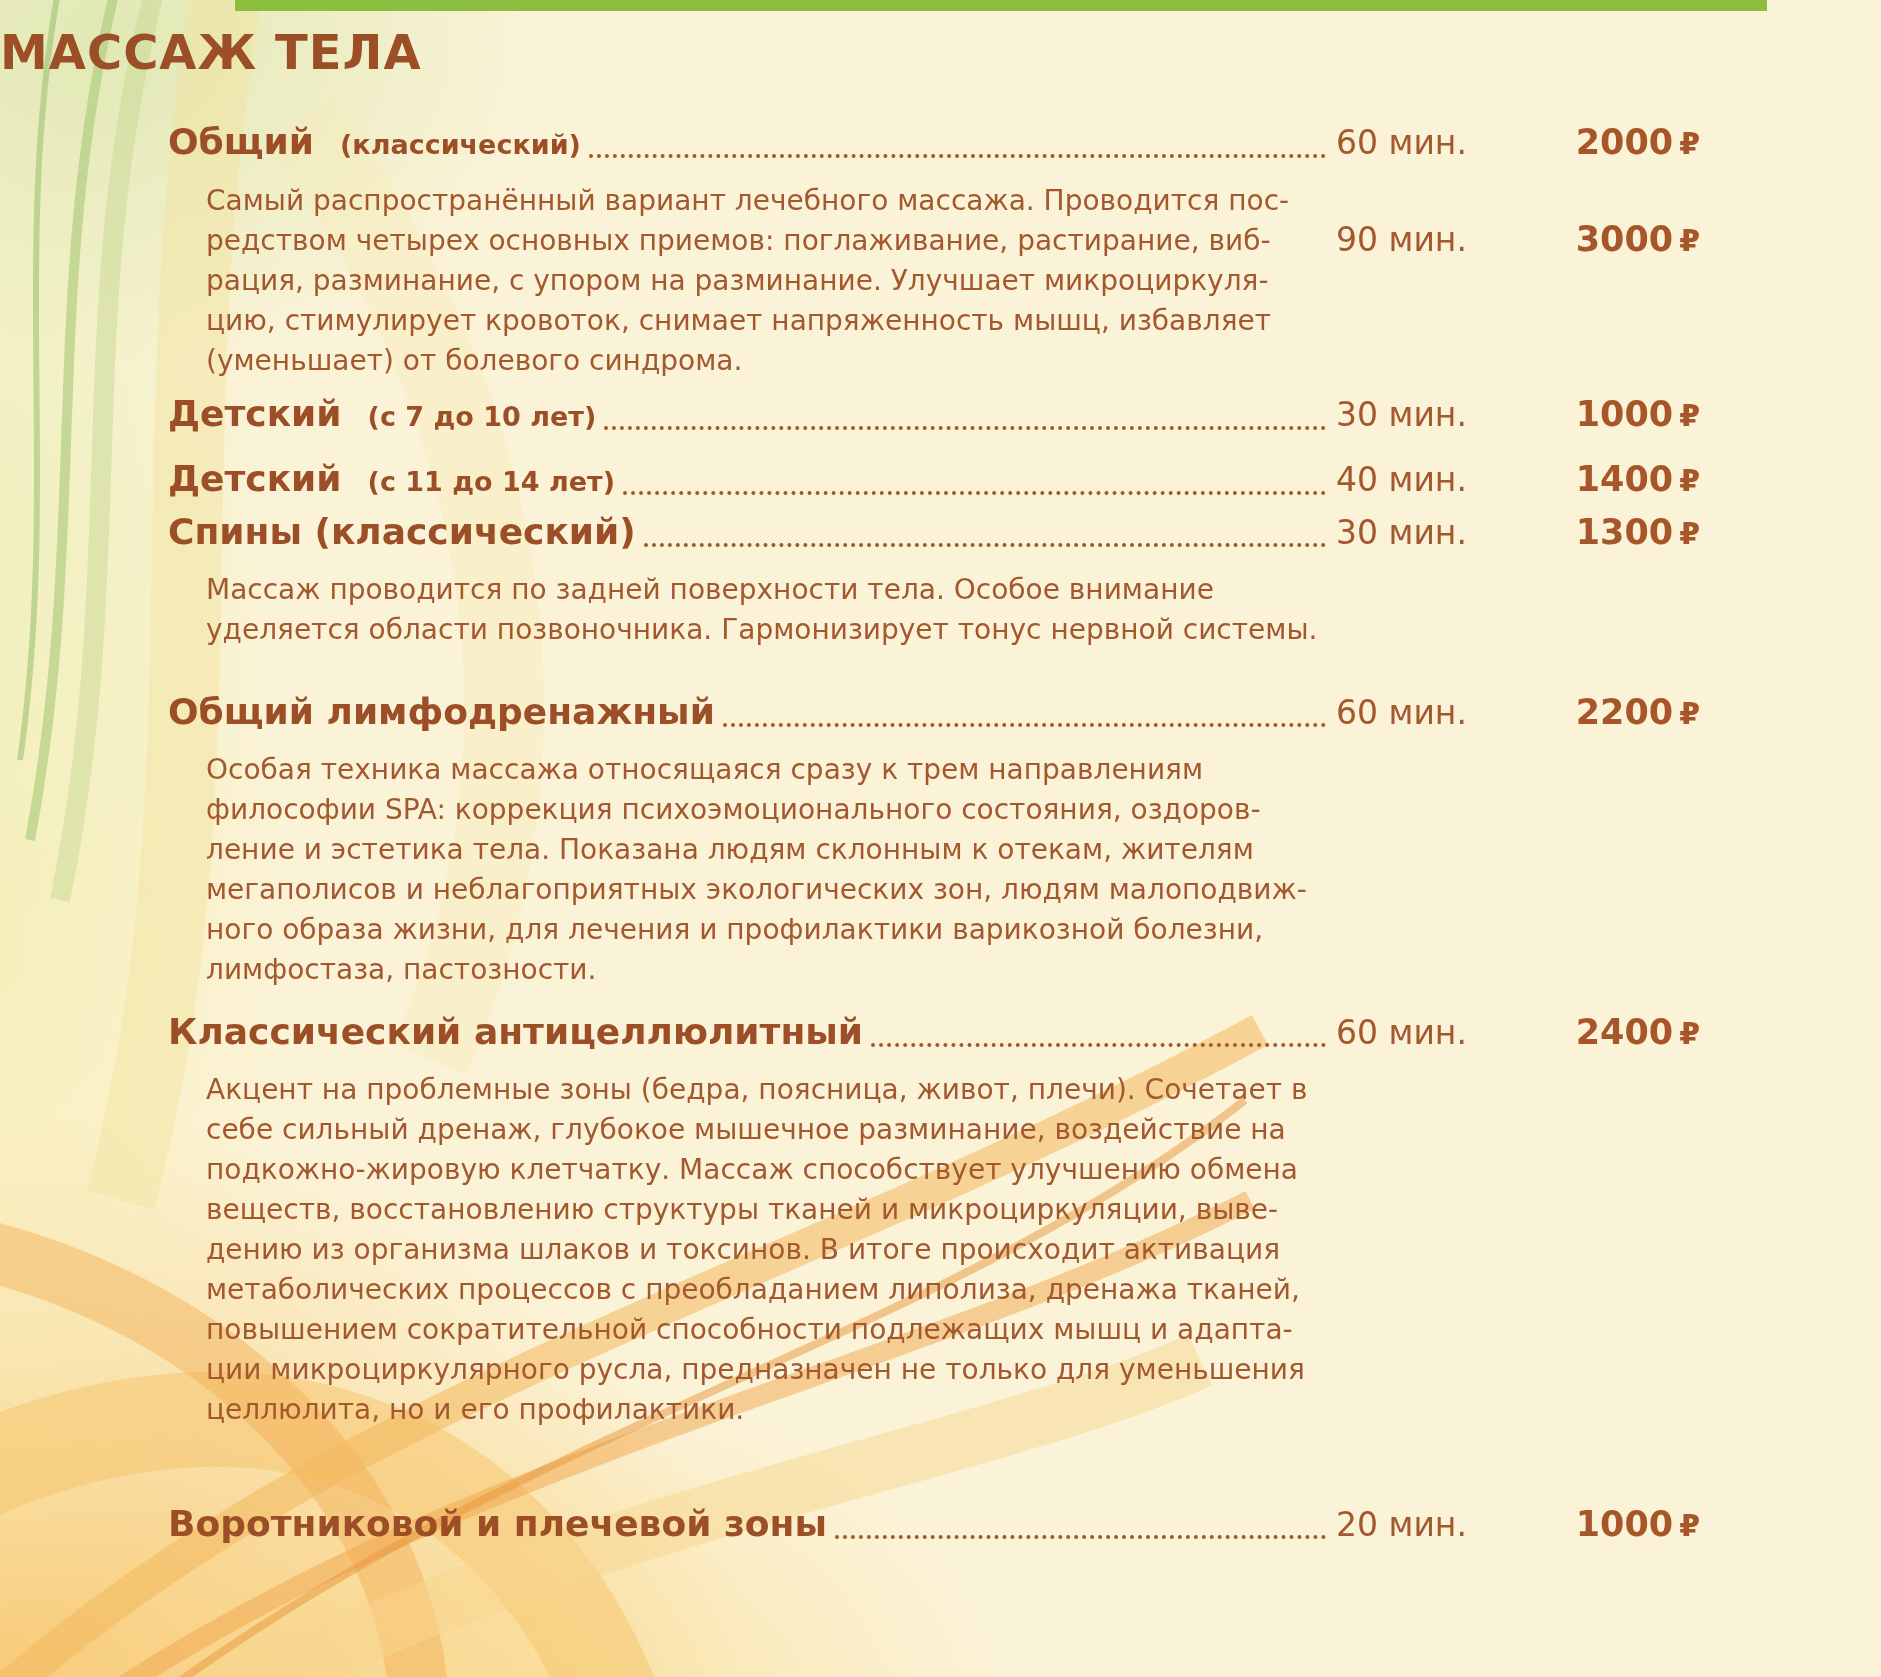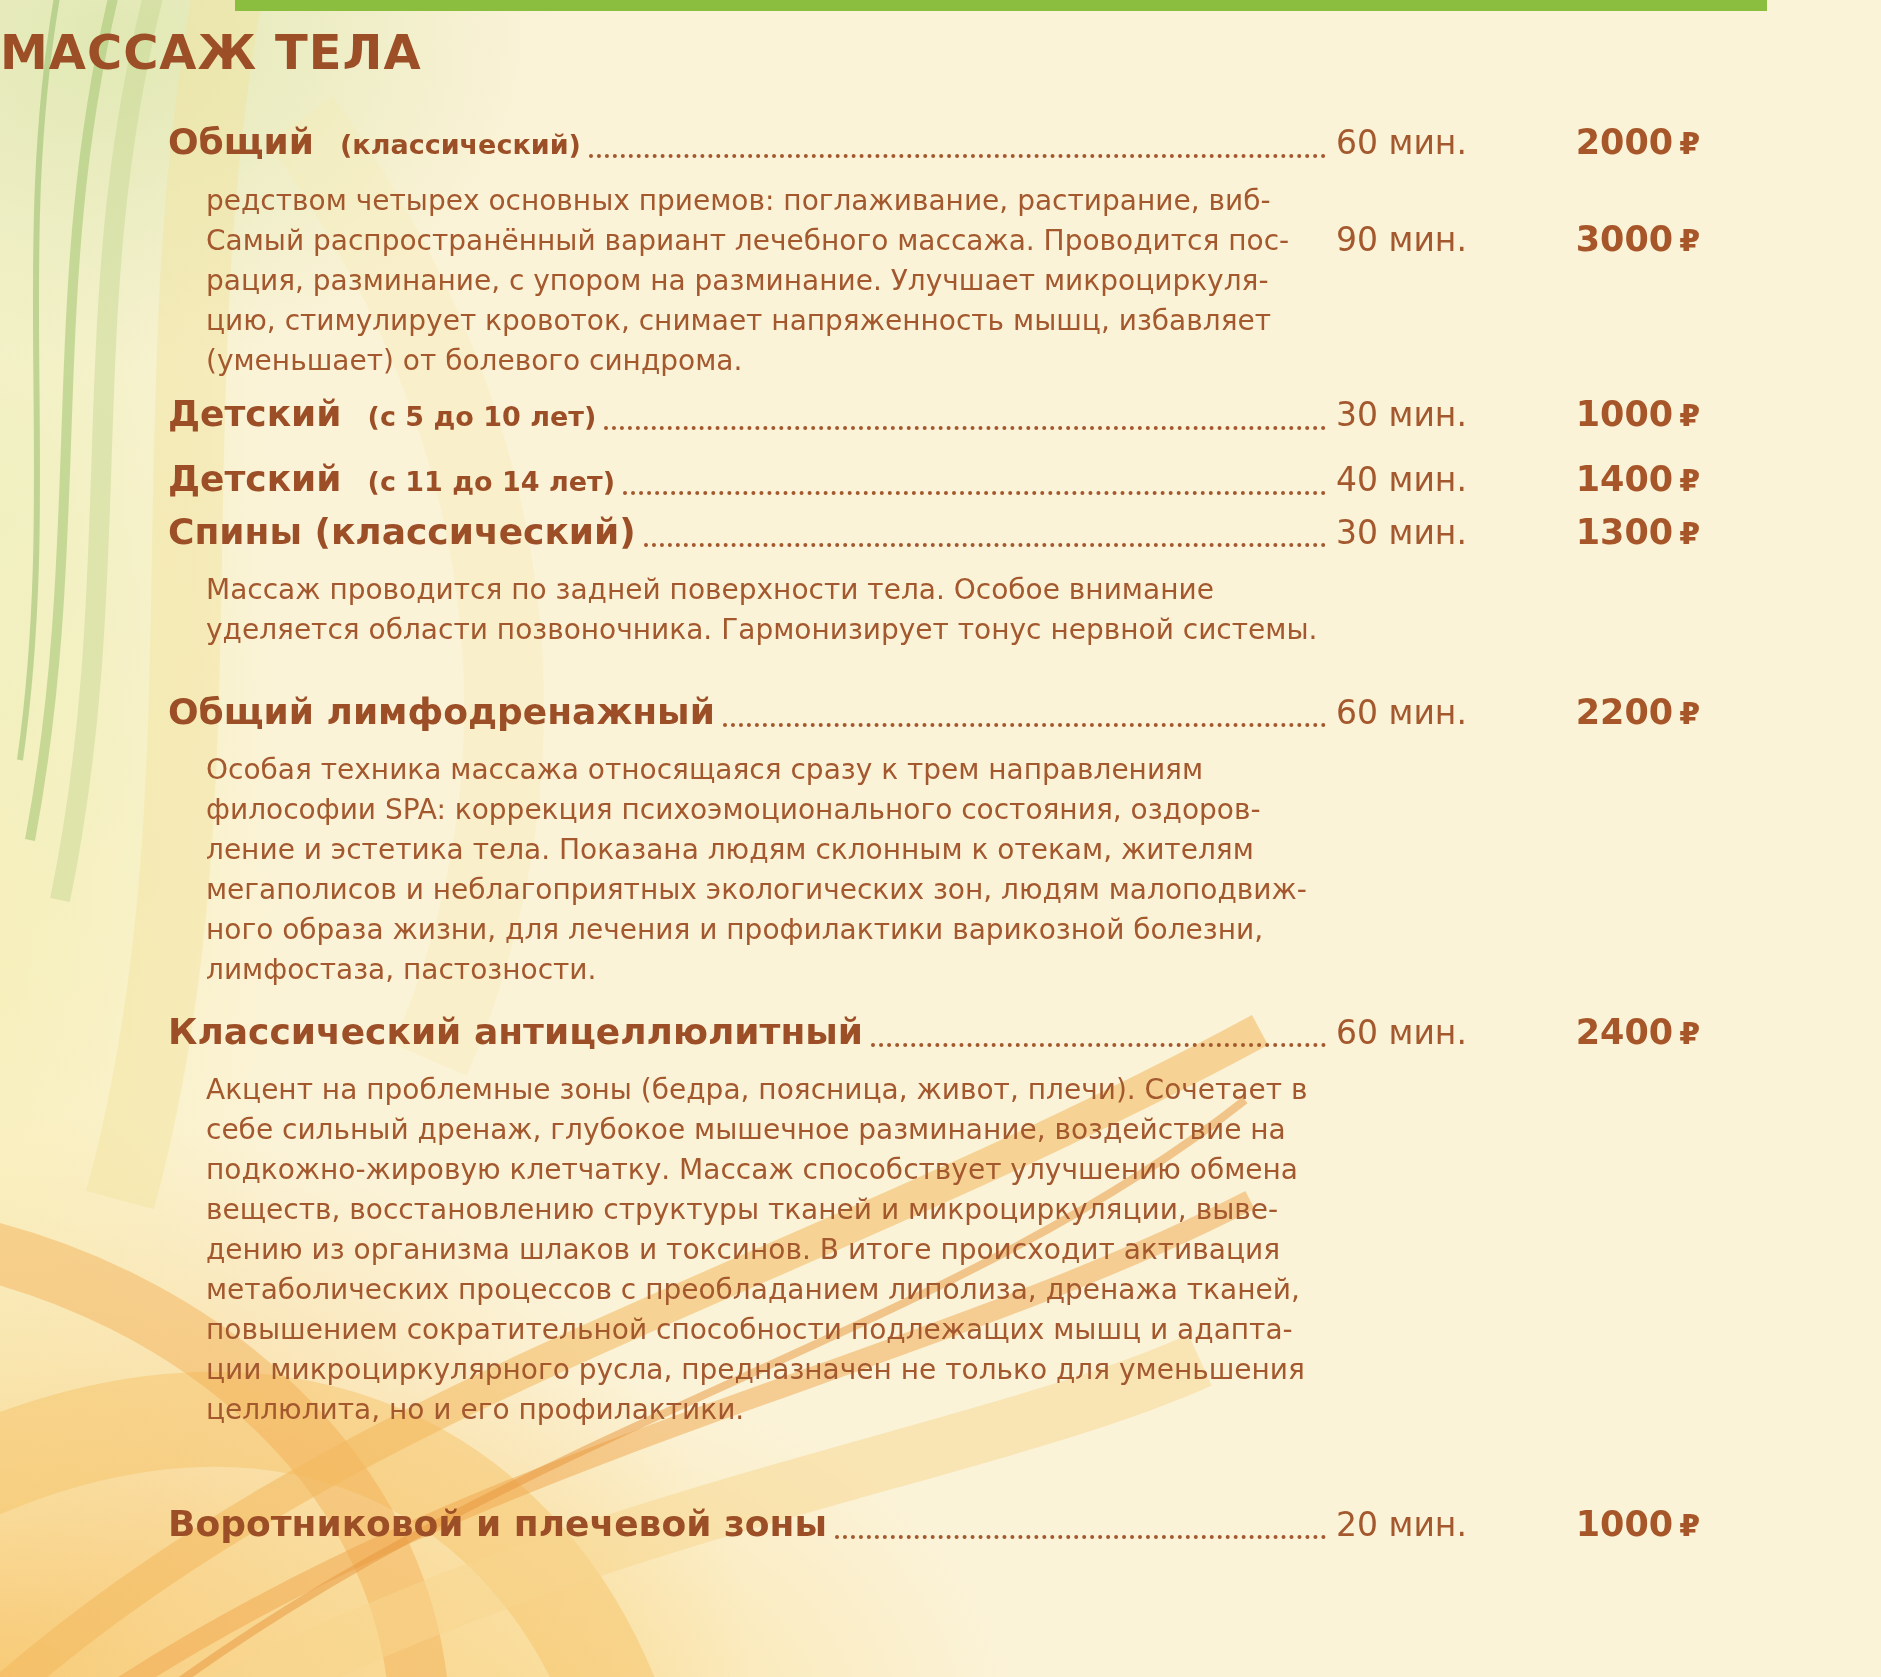--- a/index.html
+++ b/index.html
@@ -76,32 +76,32 @@
       <span class="note">(классический)</span>
       <span class="leader"></span>
       <span class="dur">60 мин.</span>
       <span class="price"><span>2000</span><span class="rub">₽</span></span>
     </div>
     <div class="row2">
       <span class="dur">90 мин.</span>
       <span class="price"><span>3000</span><span class="rub">₽</span></span>
     </div>
     <div class="desc">
+      <div class="dline">Самый распространённый вариант лечебного массажа. Проводится пос-</div>
       <div class="dline">редством четырех основных приемов: поглаживание, растирание, виб-</div>
-      <div class="dline">Самый распространённый вариант лечебного массажа. Проводится пос-</div>
       <div class="dline">рация, разминание, с упором на разминание. Улучшает микроциркуля-</div>
       <div class="dline">цию, стимулирует кровоток, снимает напряженность мышц, избавляет</div>
       <div class="dline">(уменьшает) от болевого синдрома.</div>
     </div>
   </section>
 
   <section class="item" id="i2">
     <div class="row">
       <span class="name">Детский</span>
-      <span class="note">(с 5 до 10 лет)</span>
+      <span class="note">(с 7 до 10 лет)</span>
       <span class="leader"></span>
       <span class="dur">30 мин.</span>
       <span class="price"><span>1000</span><span class="rub">₽</span></span>
     </div>
   </section>
 
   <section class="item" id="i3">
     <div class="row">
       <span class="name">Детский</span>
       <span class="note">(с 11 до 14 лет)</span>

